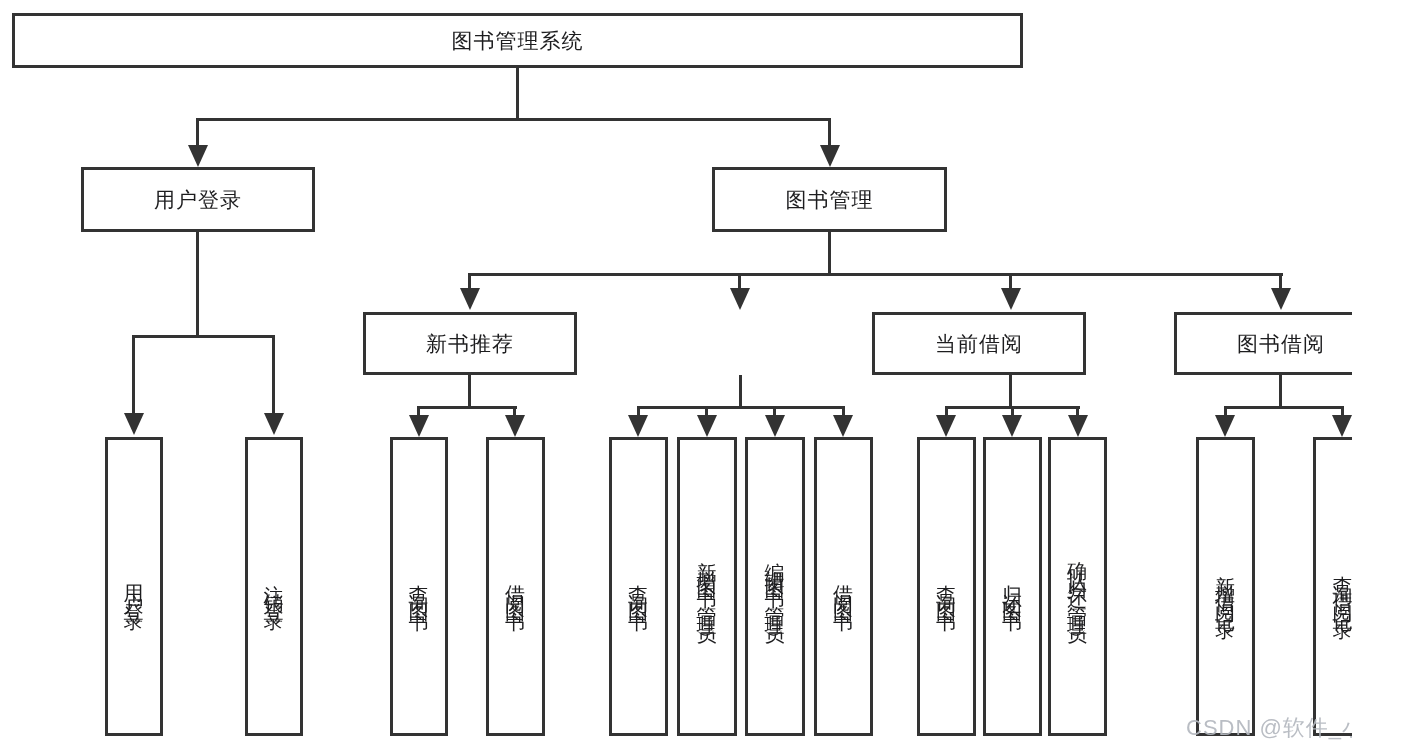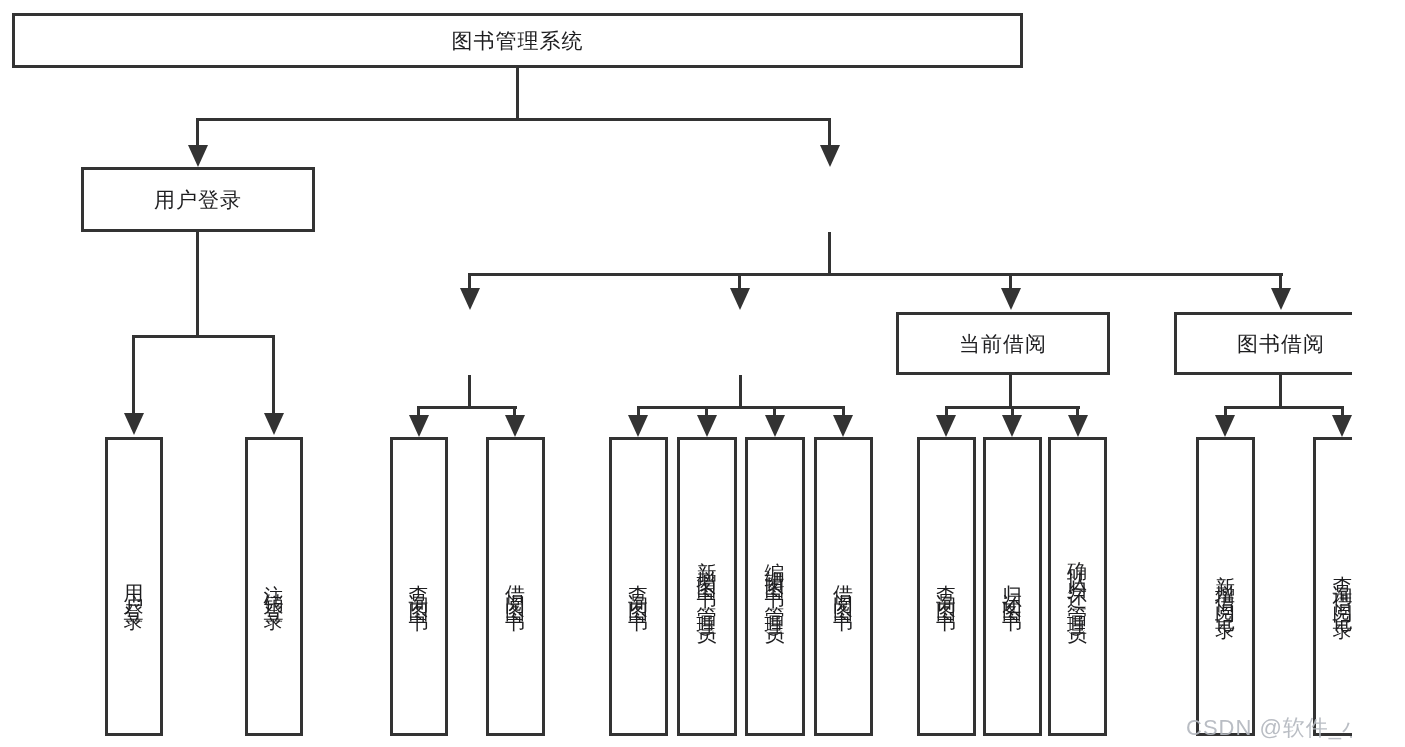--- a/index.html
+++ b/index.html
@@ -70,20 +70,23 @@
     <div class="hline" style="left:196px;top:118px;width:635px"></div>
     <div class="vline" style="left:196px;top:118px;height:29px"></div>
     <div class="arrowhead" style="left:188px;top:145px"></div>
     <div class="vline" style="left:828px;top:118px;height:29px"></div>
     <div class="arrowhead" style="left:820px;top:145px"></div>
   </div>
 
   <div class="node" style="left:81px;top:167px;width:234px;height:65px">
     <span>用户登录</span>
   </div>
+  <div class="node" style="left:712px;top:167px;width:235px;height:65px">
+    <span>图书管理</span>
+  </div>
 
   <div>
     <div class="vline" style="left:196px;top:232px;height:103px"></div>
     <div class="hline" style="left:132px;top:335px;width:143px"></div>
     <div class="vline" style="left:132px;top:335px;height:80px"></div>
     <div class="arrowhead" style="left:124px;top:413px"></div>
     <div class="vline" style="left:272px;top:335px;height:80px"></div>
     <div class="arrowhead" style="left:264px;top:413px"></div>
   </div>
 
@@ -93,21 +96,24 @@
     <div class="vline" style="left:468px;top:273px;height:17px"></div>
     <div class="arrowhead" style="left:460px;top:288px"></div>
     <div class="vline" style="left:738px;top:273px;height:17px"></div>
     <div class="arrowhead" style="left:730px;top:288px"></div>
     <div class="vline" style="left:1009px;top:273px;height:17px"></div>
     <div class="arrowhead" style="left:1001px;top:288px"></div>
     <div class="vline" style="left:1279px;top:273px;height:17px"></div>
     <div class="arrowhead" style="left:1271px;top:288px"></div>
   </div>
 
-  <div class="node" style="left:896px;top:312px;width:214px;height:63px">
+  <div class="node" style="left:363px;top:312px;width:214px;height:63px">
+    <span>新书推荐</span>
+  </div>
+  <div class="node" style="left:872px;top:312px;width:214px;height:63px">
     <span>当前借阅</span>
   </div>
   <div class="node" style="left:1174px;top:312px;width:214px;height:63px">
     <span>图书借阅</span>
   </div>
 
   <div>
     <div class="vline" style="left:468px;top:375px;height:31px"></div>
     <div class="hline" style="left:417px;top:406px;width:100px"></div>
     <div class="vline" style="left:417px;top:406px;height:13px"></div>

